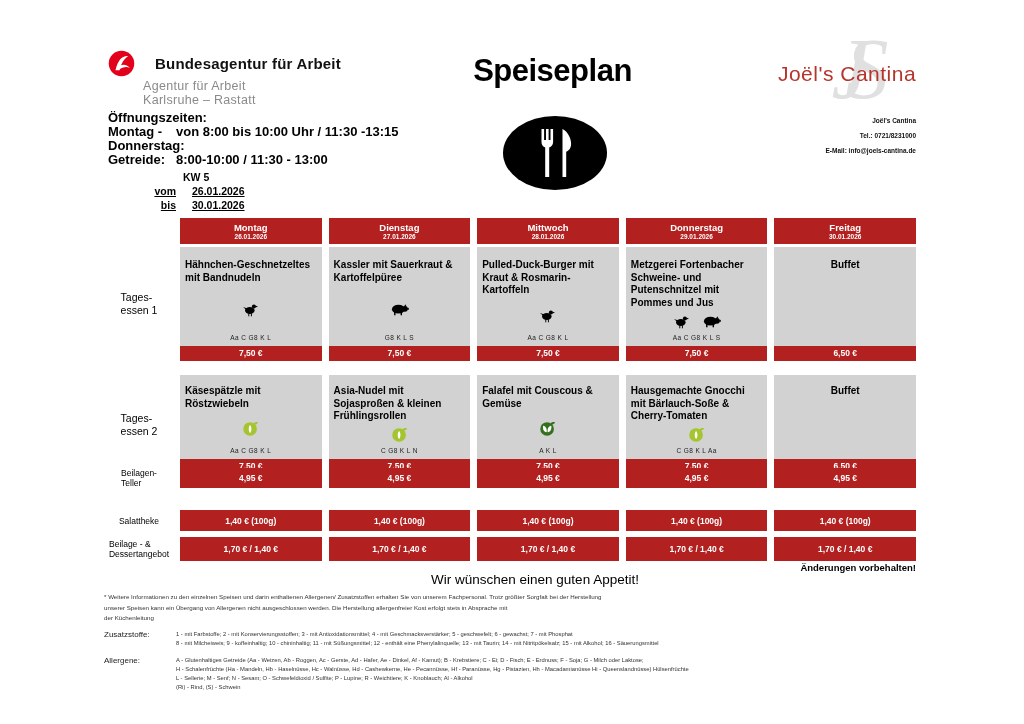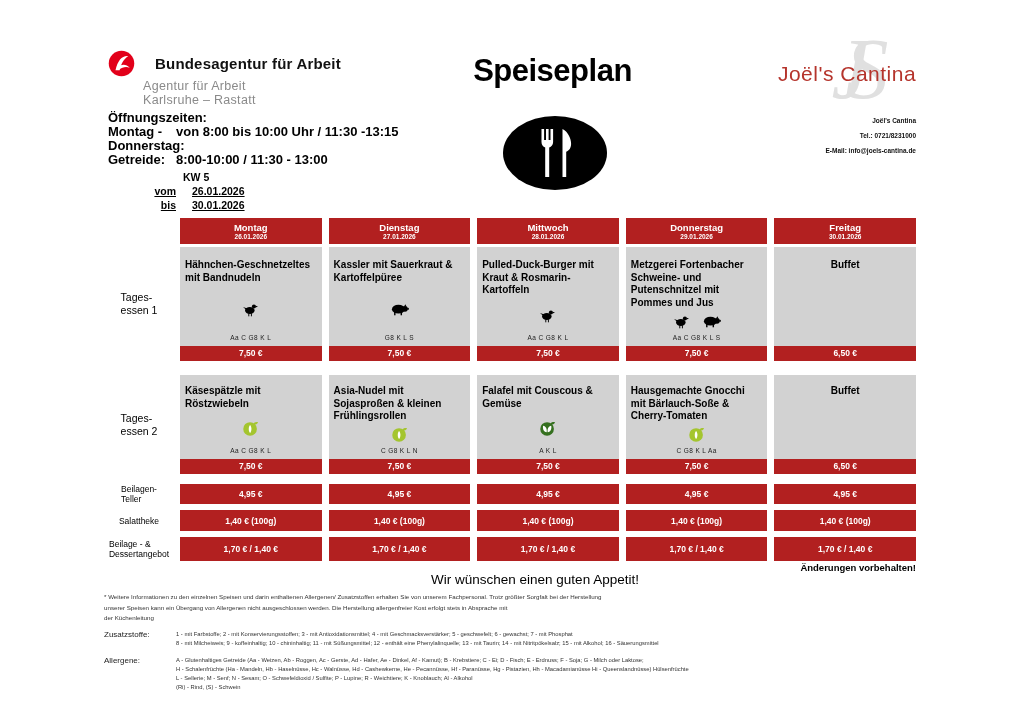--- a/index.html
+++ b/index.html
@@ -53,21 +53,21 @@
   .iconrow{flex:1;display:flex;align-items:center;justify-content:center;gap:12px;}
   .allergens{font-size:6.5px;color:#222;letter-spacing:.4px;min-height:8px;margin-bottom:4px;}
   .pricebar{background:var(--accent_red,#b22020);color:#fff;height:15px;line-height:15px;
             text-align:center;font-size:8.5px;font-weight:bold;}
   .redbar{background:var(--accent_red,#b22020);color:#fff;display:flex;align-items:center;
           justify-content:center;font-size:8.5px;font-weight:bold;}
 
   #band-days{top:218px;}
   #band-meal1{top:247px;height:114px;}
   #band-meal2{top:375px;height:99px;}
-  #band-side{top:484px;height:18px;}
+  #band-side{top:468px;height:18px;}
   #band-salad{top:510px;height:21px;}
   #band-dessert{top:537px;height:24px;}
   #band-meal1 .mealbody{height:99px;}
   #band-meal2 .mealbody{height:84px;}
   #band-meal2 .mealtitle{margin-top:10px;}
 
   
   .changes{position:absolute;left:105px;top:562px;width:811px;text-align:right;
            font-size:9.5px;font-weight:bold;}
   .appetit{position:absolute;left:105px;top:572px;width:860px;text-align:center;font-size:13.5px;}

